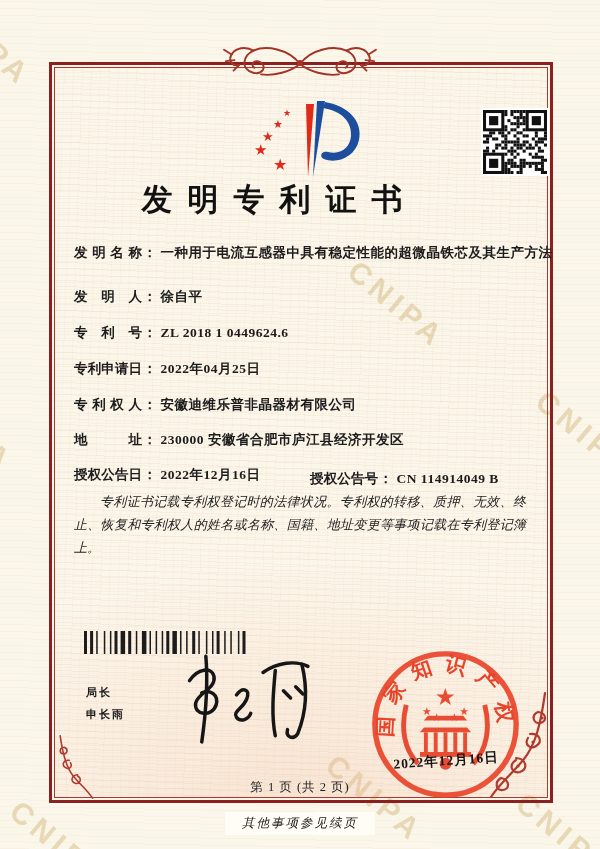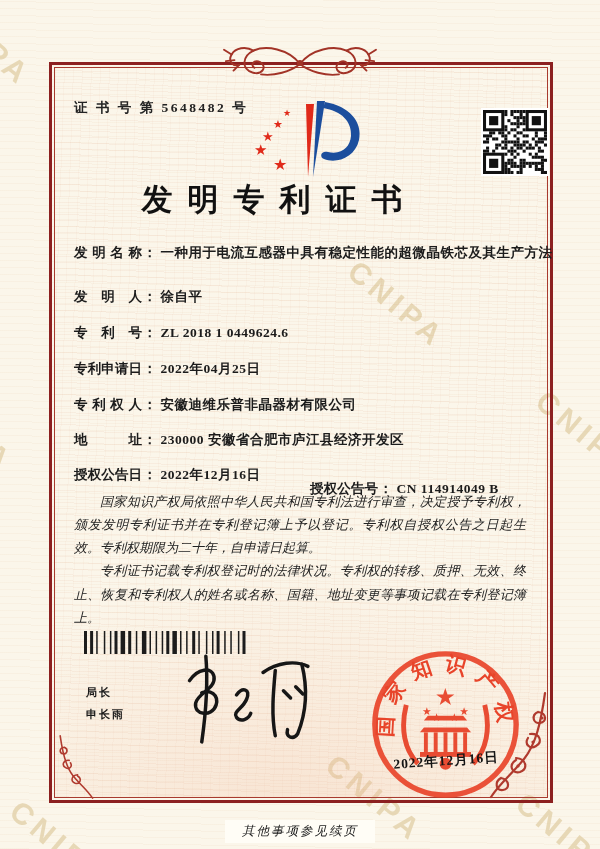--- a/index.html
+++ b/index.html
@@ -49,21 +49,21 @@
   .title{
     position:absolute;left:0;top:179px;width:544px;text-align:center;
     font-size:31px;font-weight:700;color:#111;
     letter-spacing:15px;text-indent:15px;
   }
   .rows{position:absolute;left:74px;top:0;width:456px;}
   .row{position:absolute;left:0;width:456px;font-size:13.5px;color:#1c1c1c;font-weight:600;white-space:nowrap;}
   .lbl{display:inline-block;width:68px;text-align:justify;text-align-last:justify;vertical-align:top;font-family:Liberation Serif, serif;}
   .colon{display:inline-block;margin:0 4px 0 1px;}
   .val{letter-spacing:0.5px;}
-  .pair2{position:absolute;left:236px;top:14px;}
+  .pair2{position:absolute;left:236px;top:4px;}
   .law{
     position:absolute;left:74px;top:490px;width:452px;
     font-size:13px;line-height:1.78;color:#222;
     font-style:italic;text-align:justify;
   }
   .law p{margin:0;text-indent:2em;}
   .barcode{position:absolute;left:84px;top:631px;width:162px;height:23px;}
   .officer{position:absolute;left:86px;top:685px;font-size:11px;font-weight:700;color:#1a1a1a;}
   .officer div{margin-bottom:7px;letter-spacing:2px;}
   .sig{position:absolute;left:160px;top:650px;width:155px;height:97px;}
@@ -73,21 +73,21 @@
     font-size:13.5px;font-weight:700;color:#141414;letter-spacing:1px;
     transform:rotate(-4deg);white-space:nowrap;
   }
   .page-num{
     position:absolute;left:0;top:779px;width:600px;text-align:center;
     font-size:12.5px;color:#222;letter-spacing:1px;
   }
   .note{
     position:absolute;left:225px;top:812px;width:150px;
     background:#fffdf6;text-align:center;padding:3px 0;
-    font-size:12.5px;color:#222;font-style:italic;letter-spacing:2px;margin-top:8px;
+    font-size:12.5px;color:#222;font-style:italic;letter-spacing:2px;
   }
 </style>
 </head>
 <body>
 
 <div class="page">
 
   <span class="wm" style="left:-62px;top:-12px">CNIPA</span>
   <span class="wm" style="left:-80px;top:374px">CNIPA</span>
   <span class="wm" style="left:352px;top:250px">CNIPA</span>
@@ -128,21 +128,20 @@
   </svg>
   <svg class="corner-bl" viewBox="0 0 62 110" style="transform:scale(-1,1)">
     <g stroke="#b03a2e" fill="none" stroke-width="2.6" stroke-linecap="round">
       <path d="M59,3 C55,32 50,54 38,69 C26,84 14,93 5,107"></path>
       <path d="M52,22 c9,1 9,10 2,11 c-7,1 -9,-8 -2,-11"></path>
       <path d="M44,44 c10,-1 13,8 6,12 c-6,4 -12,-2 -8,-8"></path>
       <path d="M30,68 c11,1 12,11 4,14 c-8,2 -12,-7 -4,-12"></path>
     </g>
   </svg>
 
-  <div class="cert-no">证 书 号 第 5648482 号</div>
 
   <svg class="logo" viewBox="0 0 115 85">
     <path d="M75,7 C99,11 113,27 109,45 C105,63 86,69 74,64 C69,62 71,55 78,57 C92,60 100,52 101,41 C102,27 92,16 73,13 Z" fill="#1c4e9d"></path>
     <polygon points="67,6 75,6 63,82" fill="#1c4e9d"></polygon>
     <polygon points="56,9 64,9 58,82" fill="#e02a1a"></polygon>
     <g fill="#e02a1a" font-family="'DejaVu Sans',sans-serif">
       <text x="23" y="75" font-size="16">★</text>
       <text x="4" y="60" font-size="15">★</text>
       <text x="12" y="46" font-size="13">★</text>
       <text x="23" y="33" font-size="11">★</text>
@@ -333,21 +332,20 @@
     </div>
     <div class="row" style="top:466px">
       <span class="lbl">授权公告日</span><span class="colon">：</span><span class="val">2022年12月16日</span>
       <span class="pair2">
         <span class="lbl">授权公告号</span><span class="colon">：</span><span class="val">CN 114914049 B</span>
       </span>
     </div>
   </div>
 
   <div class="law">
-    <p>国家知识产权局依照中华人民共和国专利法进行审查，决定授予专利权，颁发发明专利证书并在专利登记簿上予以登记。专利权自授权公告之日起生效。专利权期限为二十年，自申请日起算。</p>
     <p>专利证书记载专利权登记时的法律状况。专利权的转移、质押、无效、终止、恢复和专利权人的姓名或名称、国籍、地址变更等事项记载在专利登记簿上。</p>
   </div>
 
   <svg class="barcode" id="barcode" viewBox="0 0 162 23" preserveAspectRatio="none">
       <rect x="0" y="0" width="3" height="23" fill="#1c1c1c"></rect>
       <rect x="6.1" y="0" width="3" height="23" fill="#1c1c1c"></rect>
       <rect x="12.2" y="0" width="1.5" height="23" fill="#1c1c1c"></rect>
       <rect x="19.799999999999997" y="0" width="1.5" height="23" fill="#1c1c1c"></rect>
       <rect x="25.9" y="0" width="1.5" height="23" fill="#1c1c1c"></rect>
       <rect x="30.5" y="0" width="3" height="23" fill="#1c1c1c"></rect>
@@ -412,16 +410,17 @@
       <rect x="88" y="88" width="4" height="20"></rect>
       <rect x="98" y="88" width="4" height="20"></rect>
       <rect x="54" y="108" width="52" height="5"></rect>
       <path d="M52,120 C38,106 34,84 40,60" stroke="#e8442a" stroke-width="5" fill="none"></path>
       <path d="M108,120 C122,106 126,84 120,60" stroke="#e8442a" stroke-width="5" fill="none"></path>
       <circle cx="80" cy="120" r="6"></circle>
     </g>
   </svg>
   <div class="seal-date">2022年12月16日</div>
 
+  <div class="page-num">第 1 页 (共 2 页)</div>
 
   <div class="note">其他事项参见续页</div>
 
 </div>
 
 </body></html>

